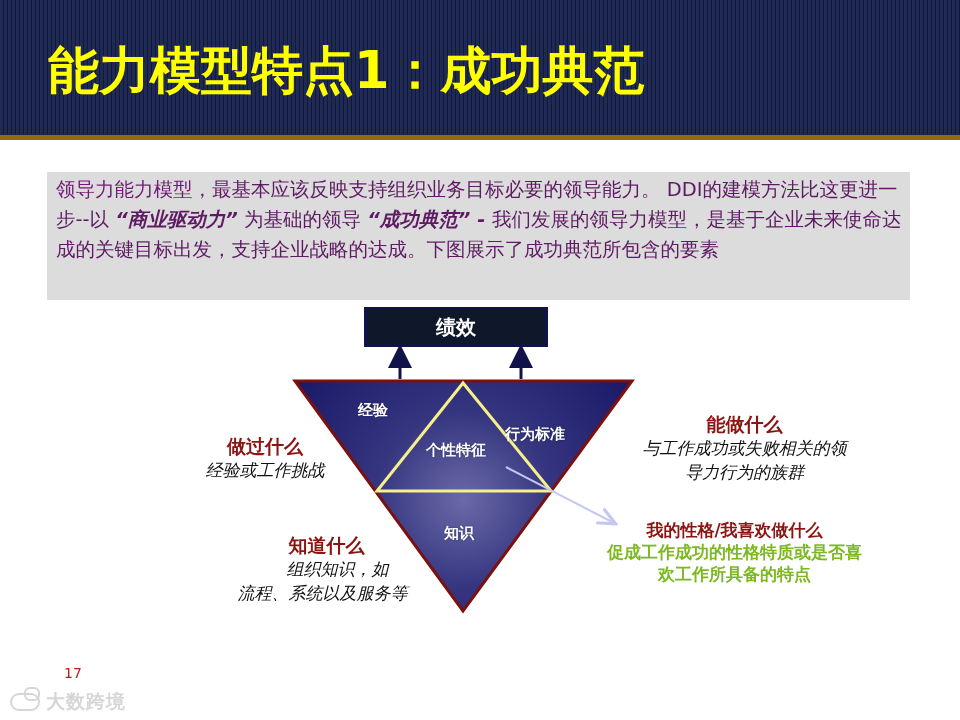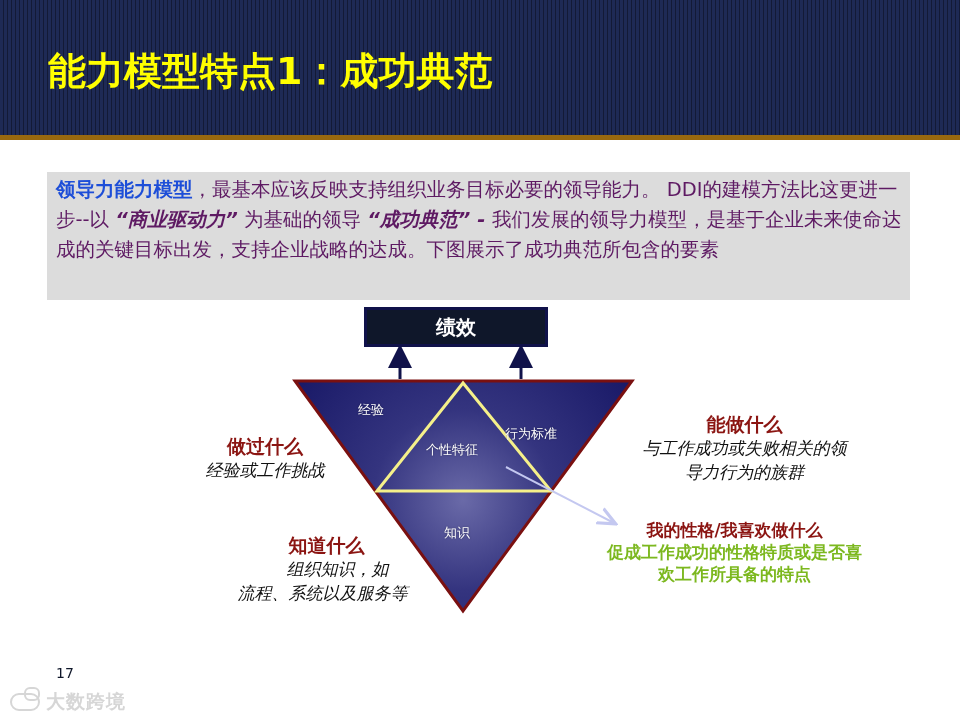--- a/index.html
+++ b/index.html
@@ -7,55 +7,55 @@
     body { position: relative; font-family: "DejaVu Sans", "Liberation Sans", sans-serif; }
 
     .header {
       position: absolute; left: 0; top: 0; width: 960px; height: 135px;
       background-color: #1e2a55;
       background-image: repeating-linear-gradient(90deg, #1e2a55 0px, #1e2a55 3px, #131a36 3px, #131a36 4px);
     }
     .header-rule { position: absolute; left: 0; top: 135px; width: 960px; height: 5px; background: #98680e; }
     .title {
       position: absolute; left: 48px; top: 46px; height: 50px;
-      color: #ffff00; font-size: 38px; font-weight: bold; letter-spacing: 0px;
+      color: #ffff00; font-size: 51px; font-weight: bold; letter-spacing: 0px;
       line-height: 50px; white-space: nowrap;
     }
 
     .intro {
       position: absolute; left: 47px; top: 172px; width: 863px; height: 128px;
       background: #dcdcdc; padding: 3px 0 0 9px;
       color: #5e1a63; font-size: 19.5px; line-height: 30px;
     }
-    .intro .lead { color: #1d4ed8; font-weight: bold; }
+    .intro .lead { color: #701a75; font-weight: normal; }
     .intro .em { font-weight: bold; font-style: italic; }
 
     .perf-box {
       position: absolute; left: 364px; top: 307px; width: 184px; height: 40px;
       background: #0f172a; border: 3px solid #10124a;
       color: #ffffff; font-weight: bold; font-size: 20px;
       display: flex; align-items: center; justify-content: center;
     }
 
     .diagram { position: absolute; left: 0; top: 0; width: 960px; height: 720px; pointer-events: none; }
 
     .tri-label {
-      position: absolute; color: #ffffff; font-weight: normal; font-size: 13px;
+      position: absolute; color: #ffffff; font-weight: bold; font-size: 15px;
       white-space: nowrap; text-shadow: 0 0 2px rgba(0,0,0,0.4);
     }
 
     .side-block { position: absolute; text-align: center; white-space: nowrap; }
     .side-title { color: #8b1512; font-weight: bold; font-size: 19px; line-height: 24px; }
     .side-desc { color: #111111; font-style: italic; font-size: 17px; line-height: 24px; }
 
     .personal-title { color: #8b1512; font-weight: bold; font-size: 17px; line-height: 22px; }
     .personal-desc { color: #7cb81f; font-weight: bold; font-size: 17px; line-height: 22px; }
 
     .page-num {
-      position: absolute; left: 56px; top: 665px; color: #0f172a; font-size: 14px;
+      position: absolute; left: 64px; top: 665px; color: #b91c1c; font-size: 14px;
     }
     .watermark {
       position: absolute; left: 10px; top: 690px; height: 24px;
       display: flex; align-items: center; gap: 6px;
       color: #d6d6d6; font-size: 19px; font-weight: bold; letter-spacing: 1px;
     }
     .watermark .logo {
       width: 30px; height: 18px; border: 2px solid #d6d6d6; border-radius: 9px;
       position: relative;
     }

